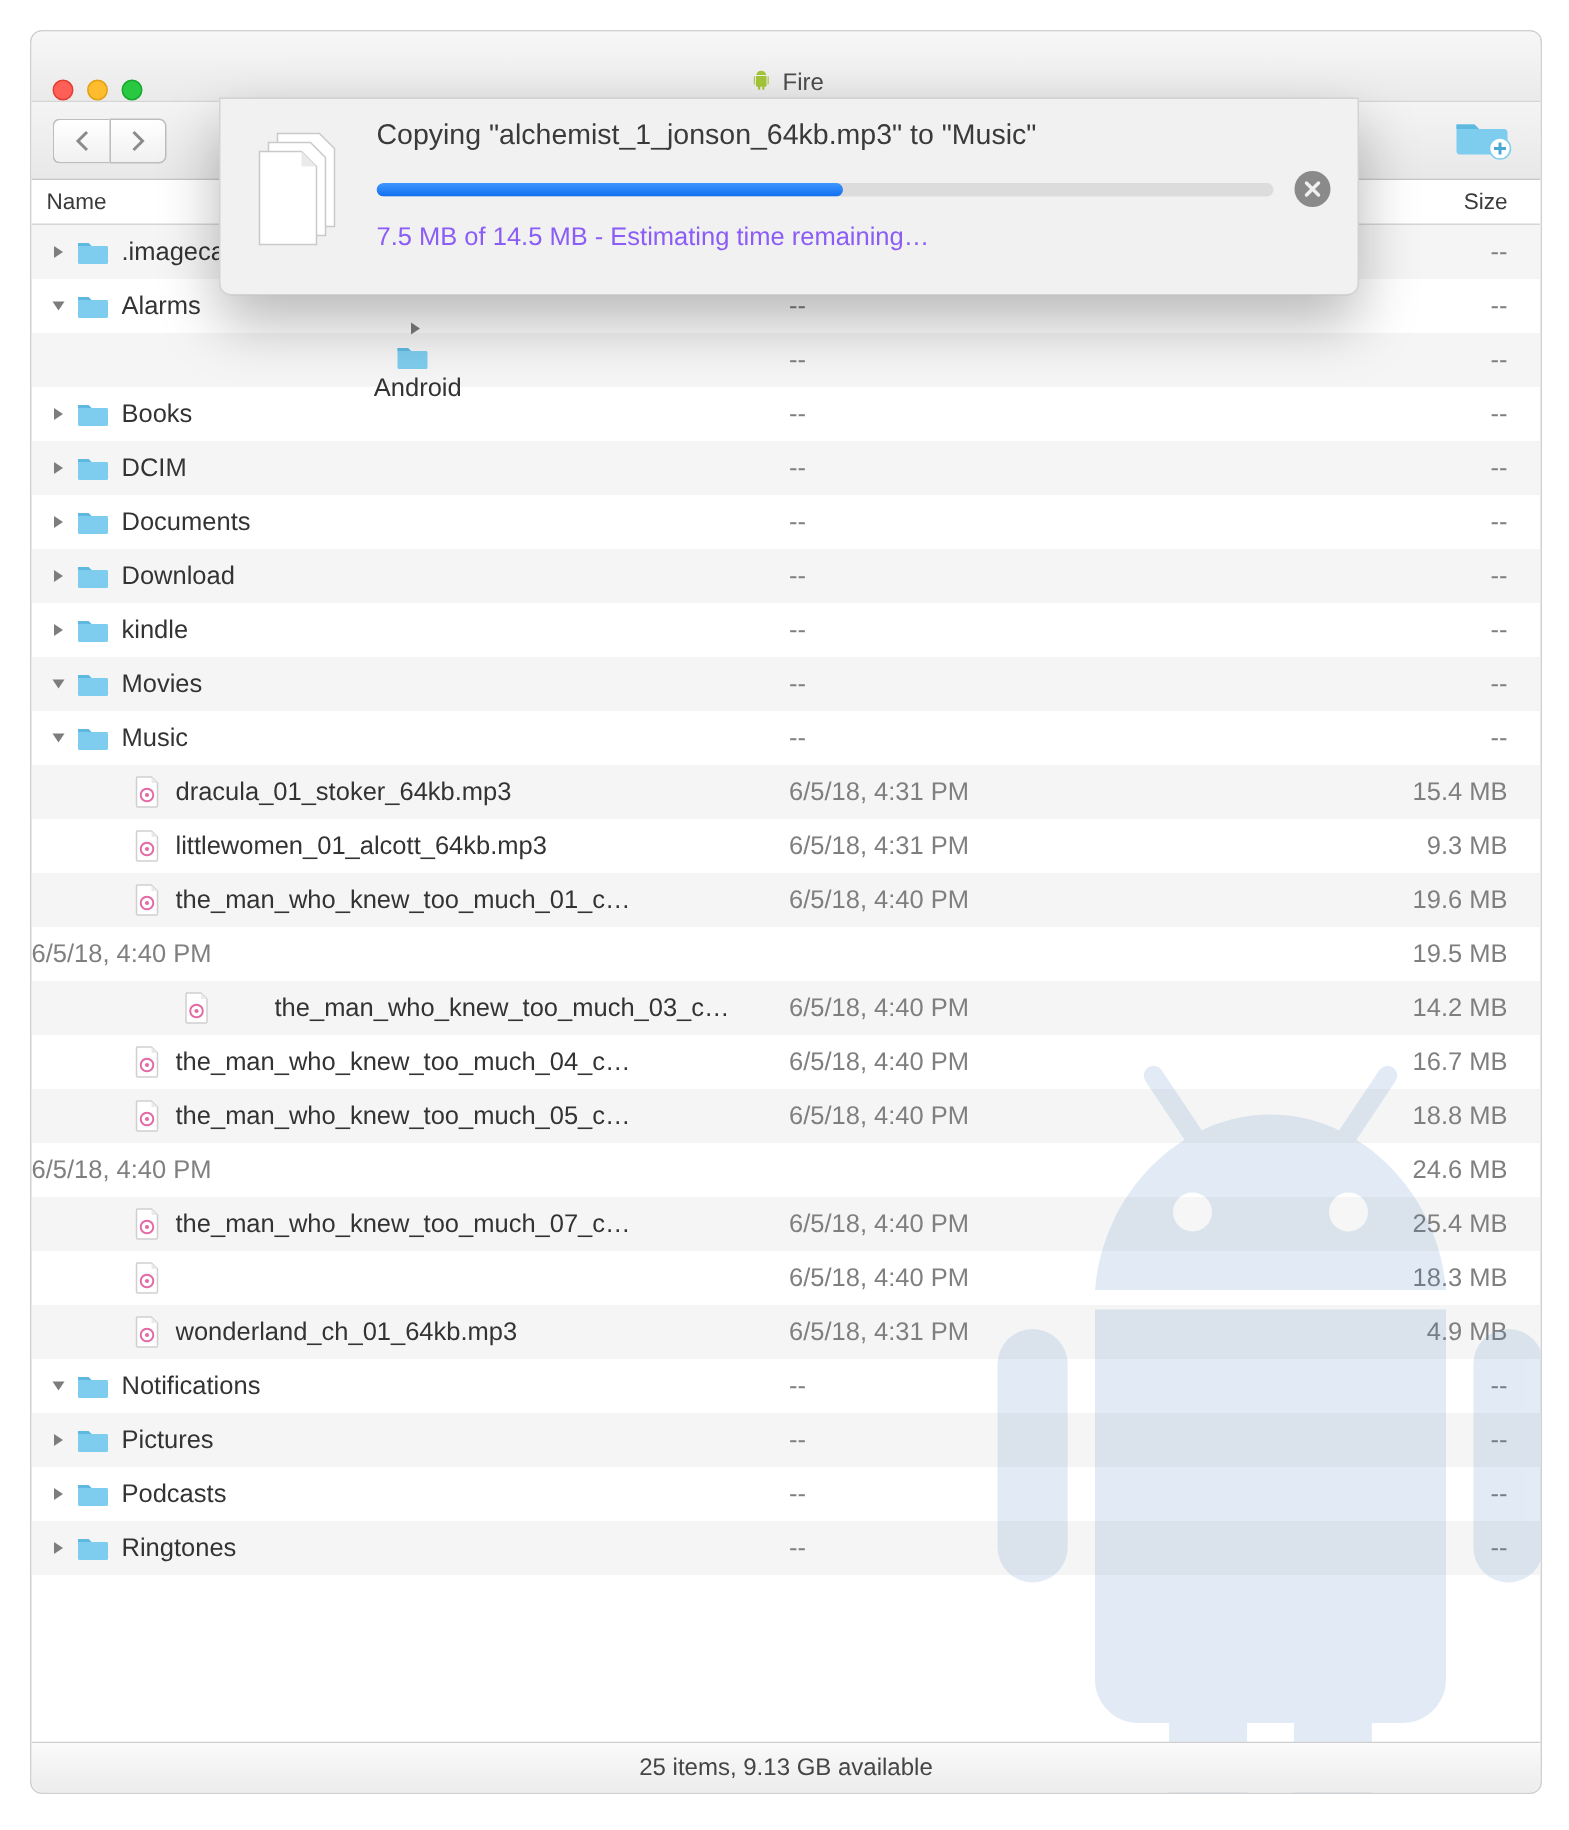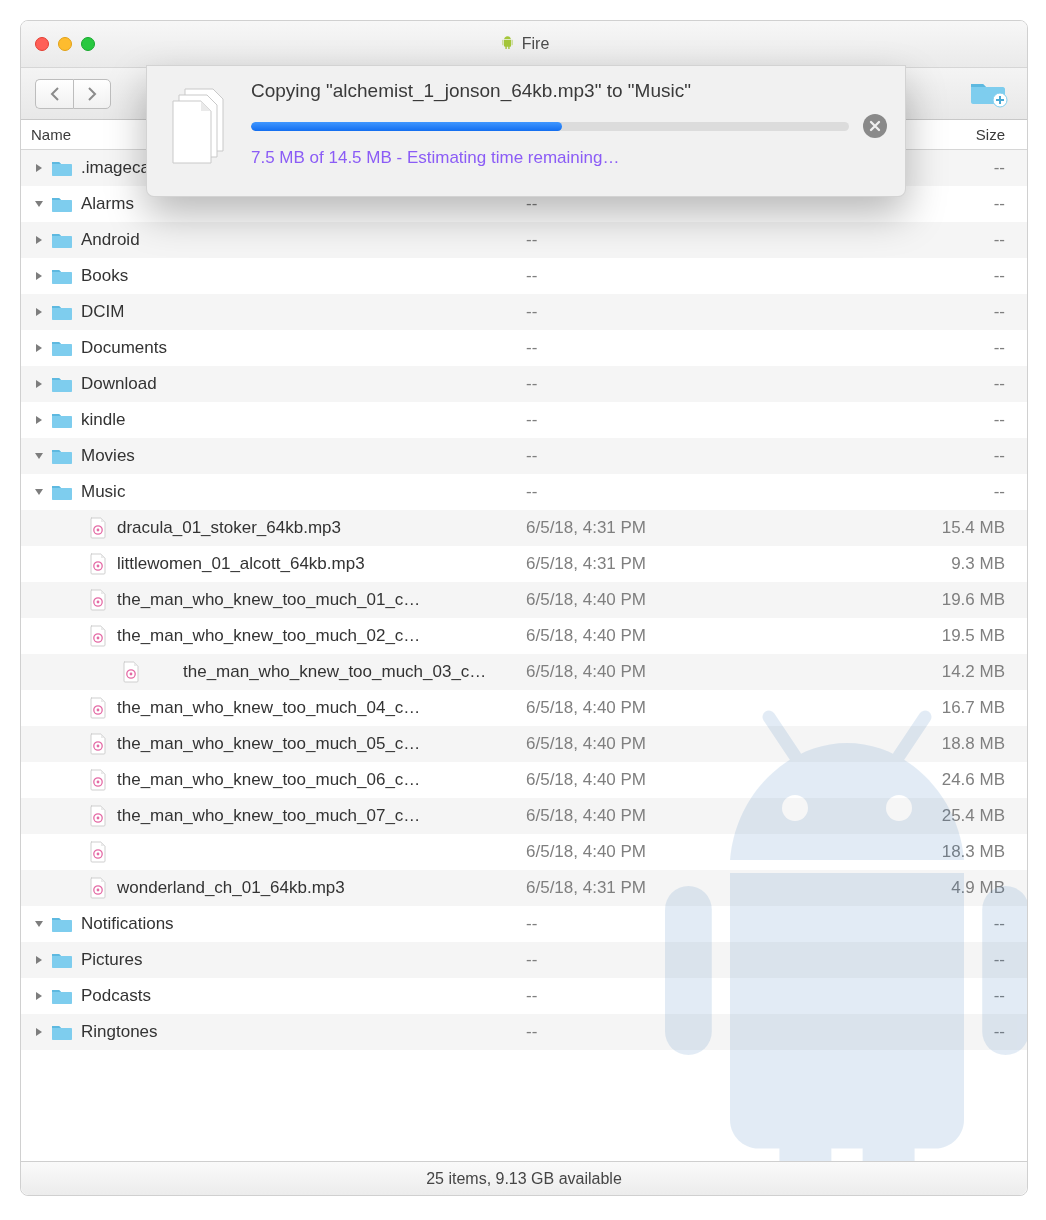--- a/index.html
+++ b/index.html
@@ -12,21 +12,21 @@
     overflow: hidden;
     border: 1px solid #d0d0d0;
     border-radius: 8px;
     margin: 20px;
   }
   .titlebar {
     height: 47px;
     background: linear-gradient(#f7f7f7,#eaeaea);
     border-bottom: 1px solid #d6d6d6;
     display: flex;
-    align-items: center;
+    align-items: flex-end;
     position: relative;
     text-decoration: underline;
   }
   .traffic { display:flex; gap:9px; margin-left:14px; }
   .dot { width:14px; height:14px; border-radius:50%; }
   .dot.red { background:#ff5f57; border:1px solid #e33e32;}
   .dot.yellow { background:#febc2e; border:1px solid #e1a116;}
   .dot.green { background:#28c840; border:1px solid #17a82d;}
   .title-wrap { position:absolute; left:0; right:0; display:flex; justify-content:center; align-items:center; gap:6px; pointer-events:none;}
   .title-wrap span { font-size:16px; color:#4c4c4c; }
@@ -210,21 +210,21 @@
             <path fill="#7ecdee" d="M1 3h7l2 2h10c.6 0 1 .4 1 1v10c0 .6-.4 1-1 1H2c-.6 0-1-.4-1-1V3z"></path>
             <path fill="#5eb9e0" d="M1 3h7l2 2H1z"></path>
           </svg>
         </span>
         <span class="fname">Alarms</span>
       </div>
       <div class="cell-date">--</div>
       <div class="cell-size">--</div>
     </div>
     <div class="row alt">
-      <div class="cell-name" style="padding-left: 10px;">
+      <div class="cell-name" style="padding-left: 10px; flex-direction: column;">
         <span class="disclosure">
           <svg width="10" height="10" viewBox="0 0 10 10">
             <path d="M2 1l6 4-6 4z"></path>
           </svg>
         </span>
         <span class="icon">
           <svg width="22" height="18" viewBox="0 0 22 18">
             <path fill="#7ecdee" d="M1 3h7l2 2h10c.6 0 1 .4 1 1v10c0 .6-.4 1-1 1H2c-.6 0-1-.4-1-1V3z"></path>
             <path fill="#5eb9e0" d="M1 3h7l2 2H1z"></path>
           </svg>
@@ -402,32 +402,20 @@
             <circle cx="9" cy="13" r="4.2" fill="none" stroke="#e46aa5" stroke-width="1.3"></circle>
             <circle cx="9" cy="13" r="1.4" fill="#e46aa5"></circle>
           </svg>
         </span>
         <span class="fname">the_man_who_knew_too_much_01_c…</span>
       </div>
       <div class="cell-date">6/5/18, 4:40 PM</div>
       <div class="cell-size">19.6 MB</div>
     </div>
     <div class="row">
-      <div class="cell-name" style="padding-left: 46px;">
-        <span class="disclosure"></span>
-        <span class="icon">
-          <svg width="18" height="22" viewBox="0 0 18 22">
-            <path fill="#fff" stroke="#cfcfcf" d="M2 1h10l4 4v15c0 .6-.4 1-1 1H3c-.6 0-1-.4-1-1V2c0-.6.4-1 1-1z"></path>
-            <path fill="#eaeaea" d="M12 1v4h4z"></path>
-            <circle cx="9" cy="13" r="4.2" fill="none" stroke="#e46aa5" stroke-width="1.3"></circle>
-            <circle cx="9" cy="13" r="1.4" fill="#e46aa5"></circle>
-          </svg>
-        </span>
-        <span class="fname">the_man_who_knew_too_much_02_c…</span>
-      </div>
       <div class="cell-date">6/5/18, 4:40 PM</div>
       <div class="cell-size">19.5 MB</div>
     </div>
     <div class="row alt">
       <div class="cell-name" style="padding-left: 46px; gap: 33px;">
         <span class="disclosure"></span>
         <span class="icon">
           <svg width="18" height="22" viewBox="0 0 18 22">
             <path fill="#fff" stroke="#cfcfcf" d="M2 1h10l4 4v15c0 .6-.4 1-1 1H3c-.6 0-1-.4-1-1V2c0-.6.4-1 1-1z"></path>
             <path fill="#eaeaea" d="M12 1v4h4z"></path>
@@ -466,32 +454,20 @@
             <circle cx="9" cy="13" r="4.2" fill="none" stroke="#e46aa5" stroke-width="1.3"></circle>
             <circle cx="9" cy="13" r="1.4" fill="#e46aa5"></circle>
           </svg>
         </span>
         <span class="fname">the_man_who_knew_too_much_05_c…</span>
       </div>
       <div class="cell-date">6/5/18, 4:40 PM</div>
       <div class="cell-size">18.8 MB</div>
     </div>
     <div class="row">
-      <div class="cell-name" style="padding-left: 46px;">
-        <span class="disclosure"></span>
-        <span class="icon">
-          <svg width="18" height="22" viewBox="0 0 18 22">
-            <path fill="#fff" stroke="#cfcfcf" d="M2 1h10l4 4v15c0 .6-.4 1-1 1H3c-.6 0-1-.4-1-1V2c0-.6.4-1 1-1z"></path>
-            <path fill="#eaeaea" d="M12 1v4h4z"></path>
-            <circle cx="9" cy="13" r="4.2" fill="none" stroke="#e46aa5" stroke-width="1.3"></circle>
-            <circle cx="9" cy="13" r="1.4" fill="#e46aa5"></circle>
-          </svg>
-        </span>
-        <span class="fname">the_man_who_knew_too_much_06_c…</span>
-      </div>
       <div class="cell-date">6/5/18, 4:40 PM</div>
       <div class="cell-size">24.6 MB</div>
     </div>
     <div class="row alt">
       <div class="cell-name" style="padding-left: 46px;">
         <span class="disclosure"></span>
         <span class="icon">
           <svg width="18" height="22" viewBox="0 0 18 22">
             <path fill="#fff" stroke="#cfcfcf" d="M2 1h10l4 4v15c0 .6-.4 1-1 1H3c-.6 0-1-.4-1-1V2c0-.6.4-1 1-1z"></path>
             <path fill="#eaeaea" d="M12 1v4h4z"></path>

